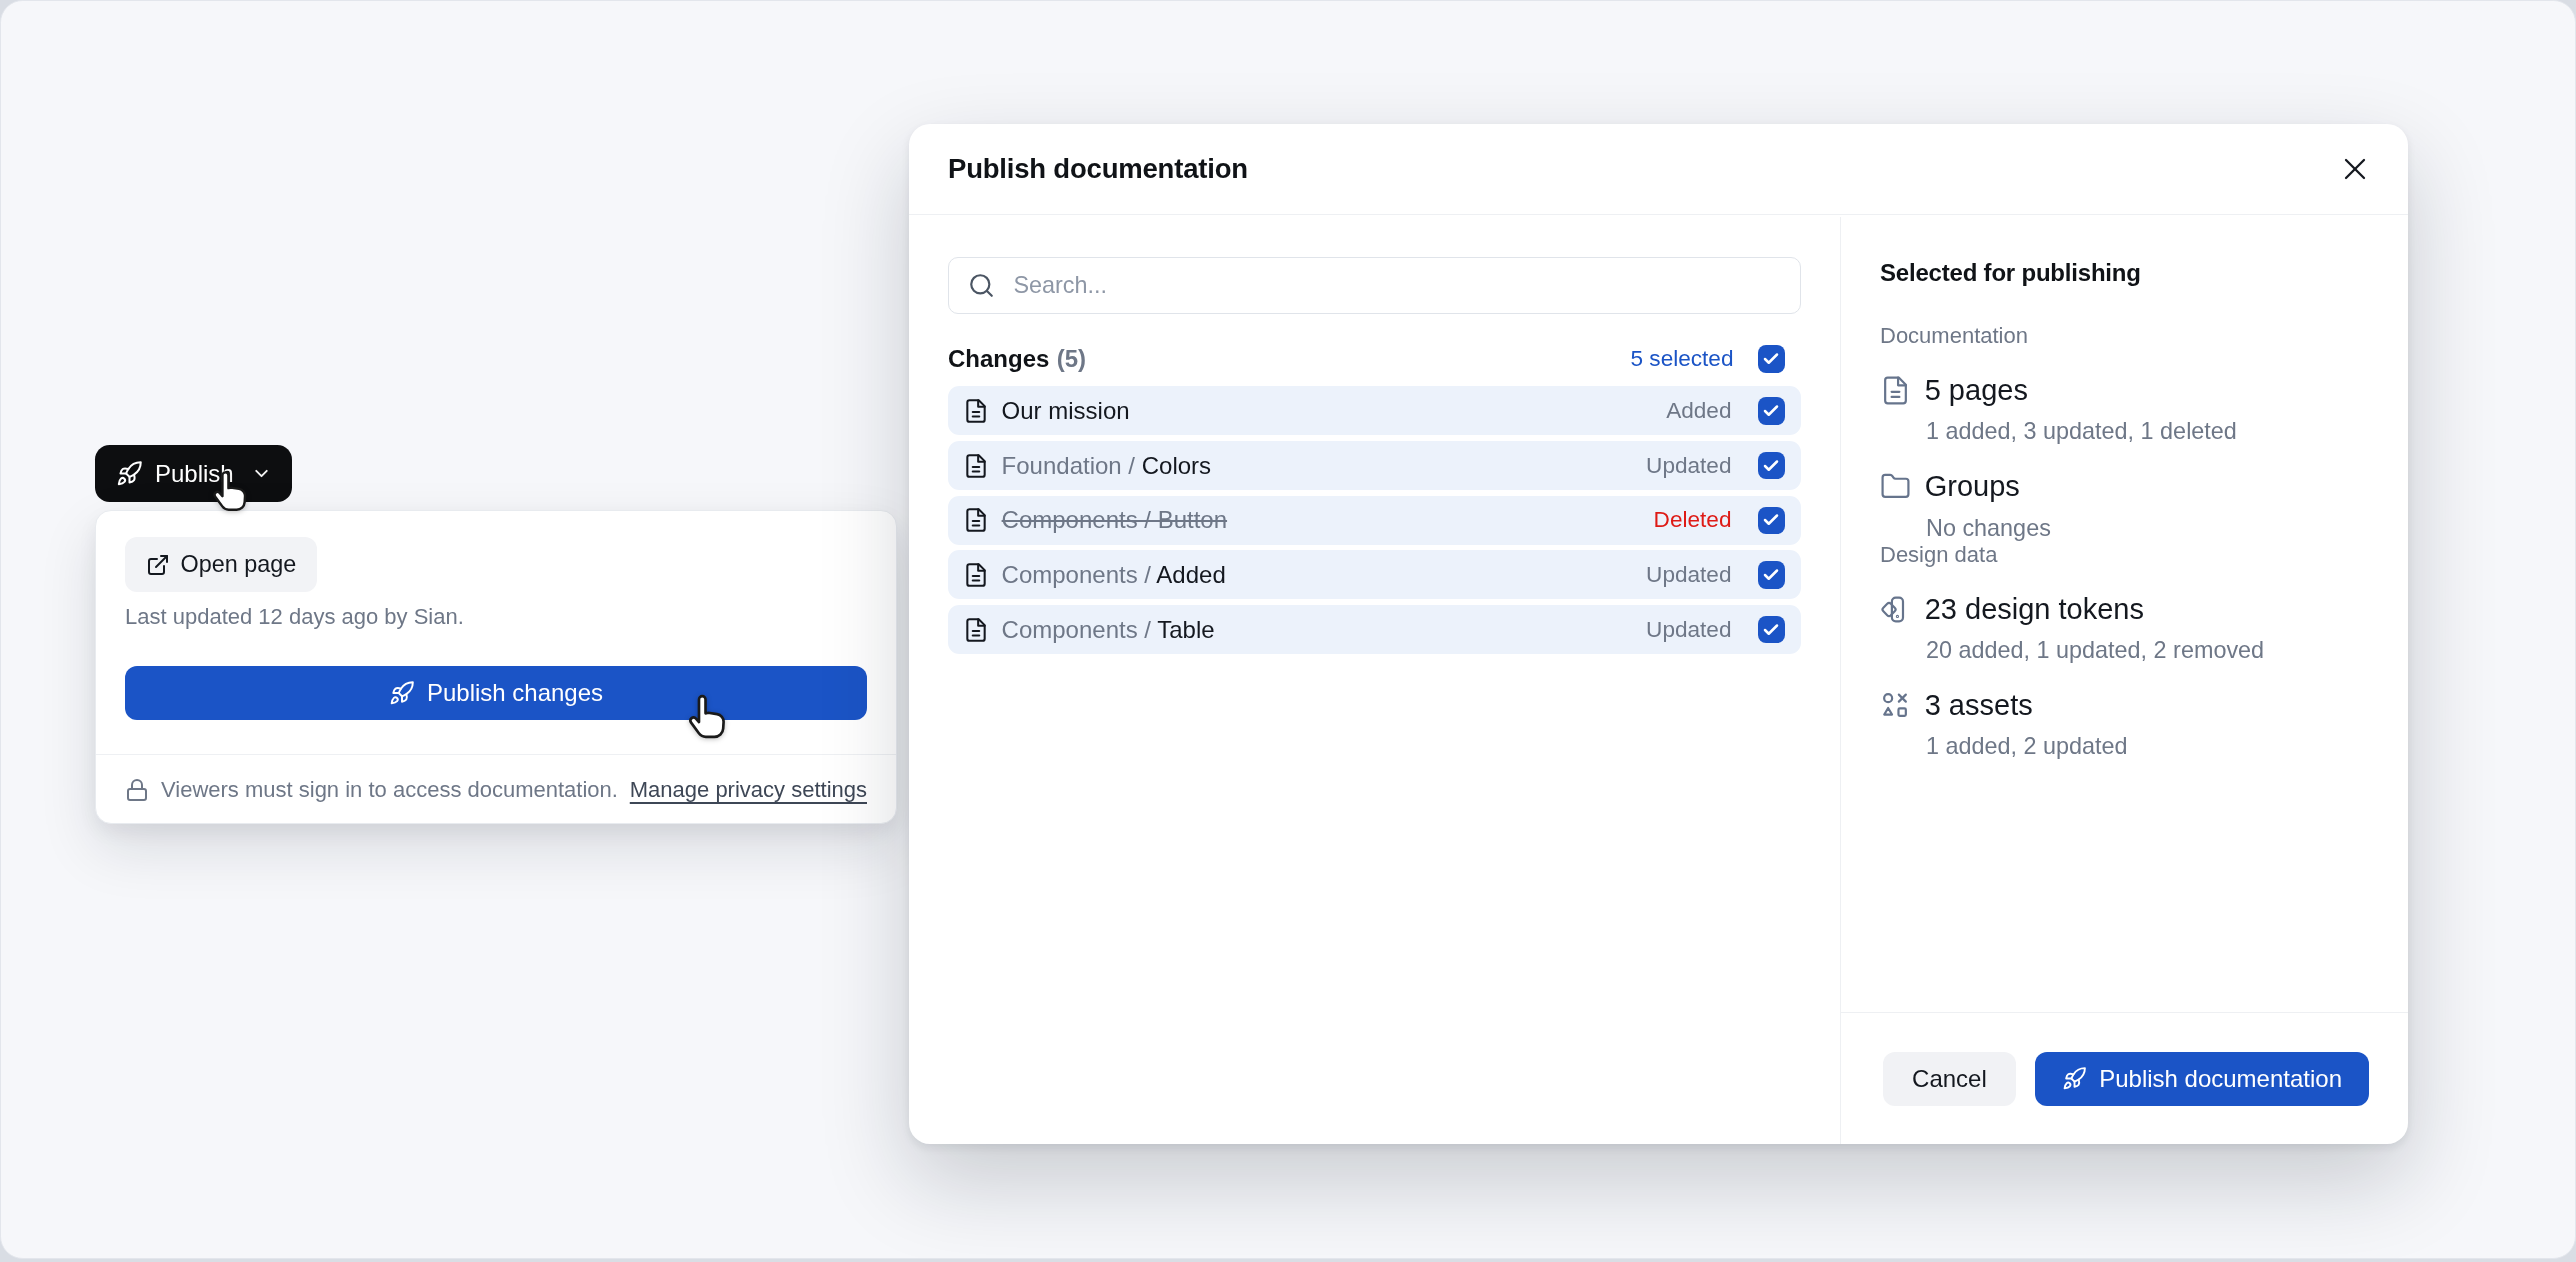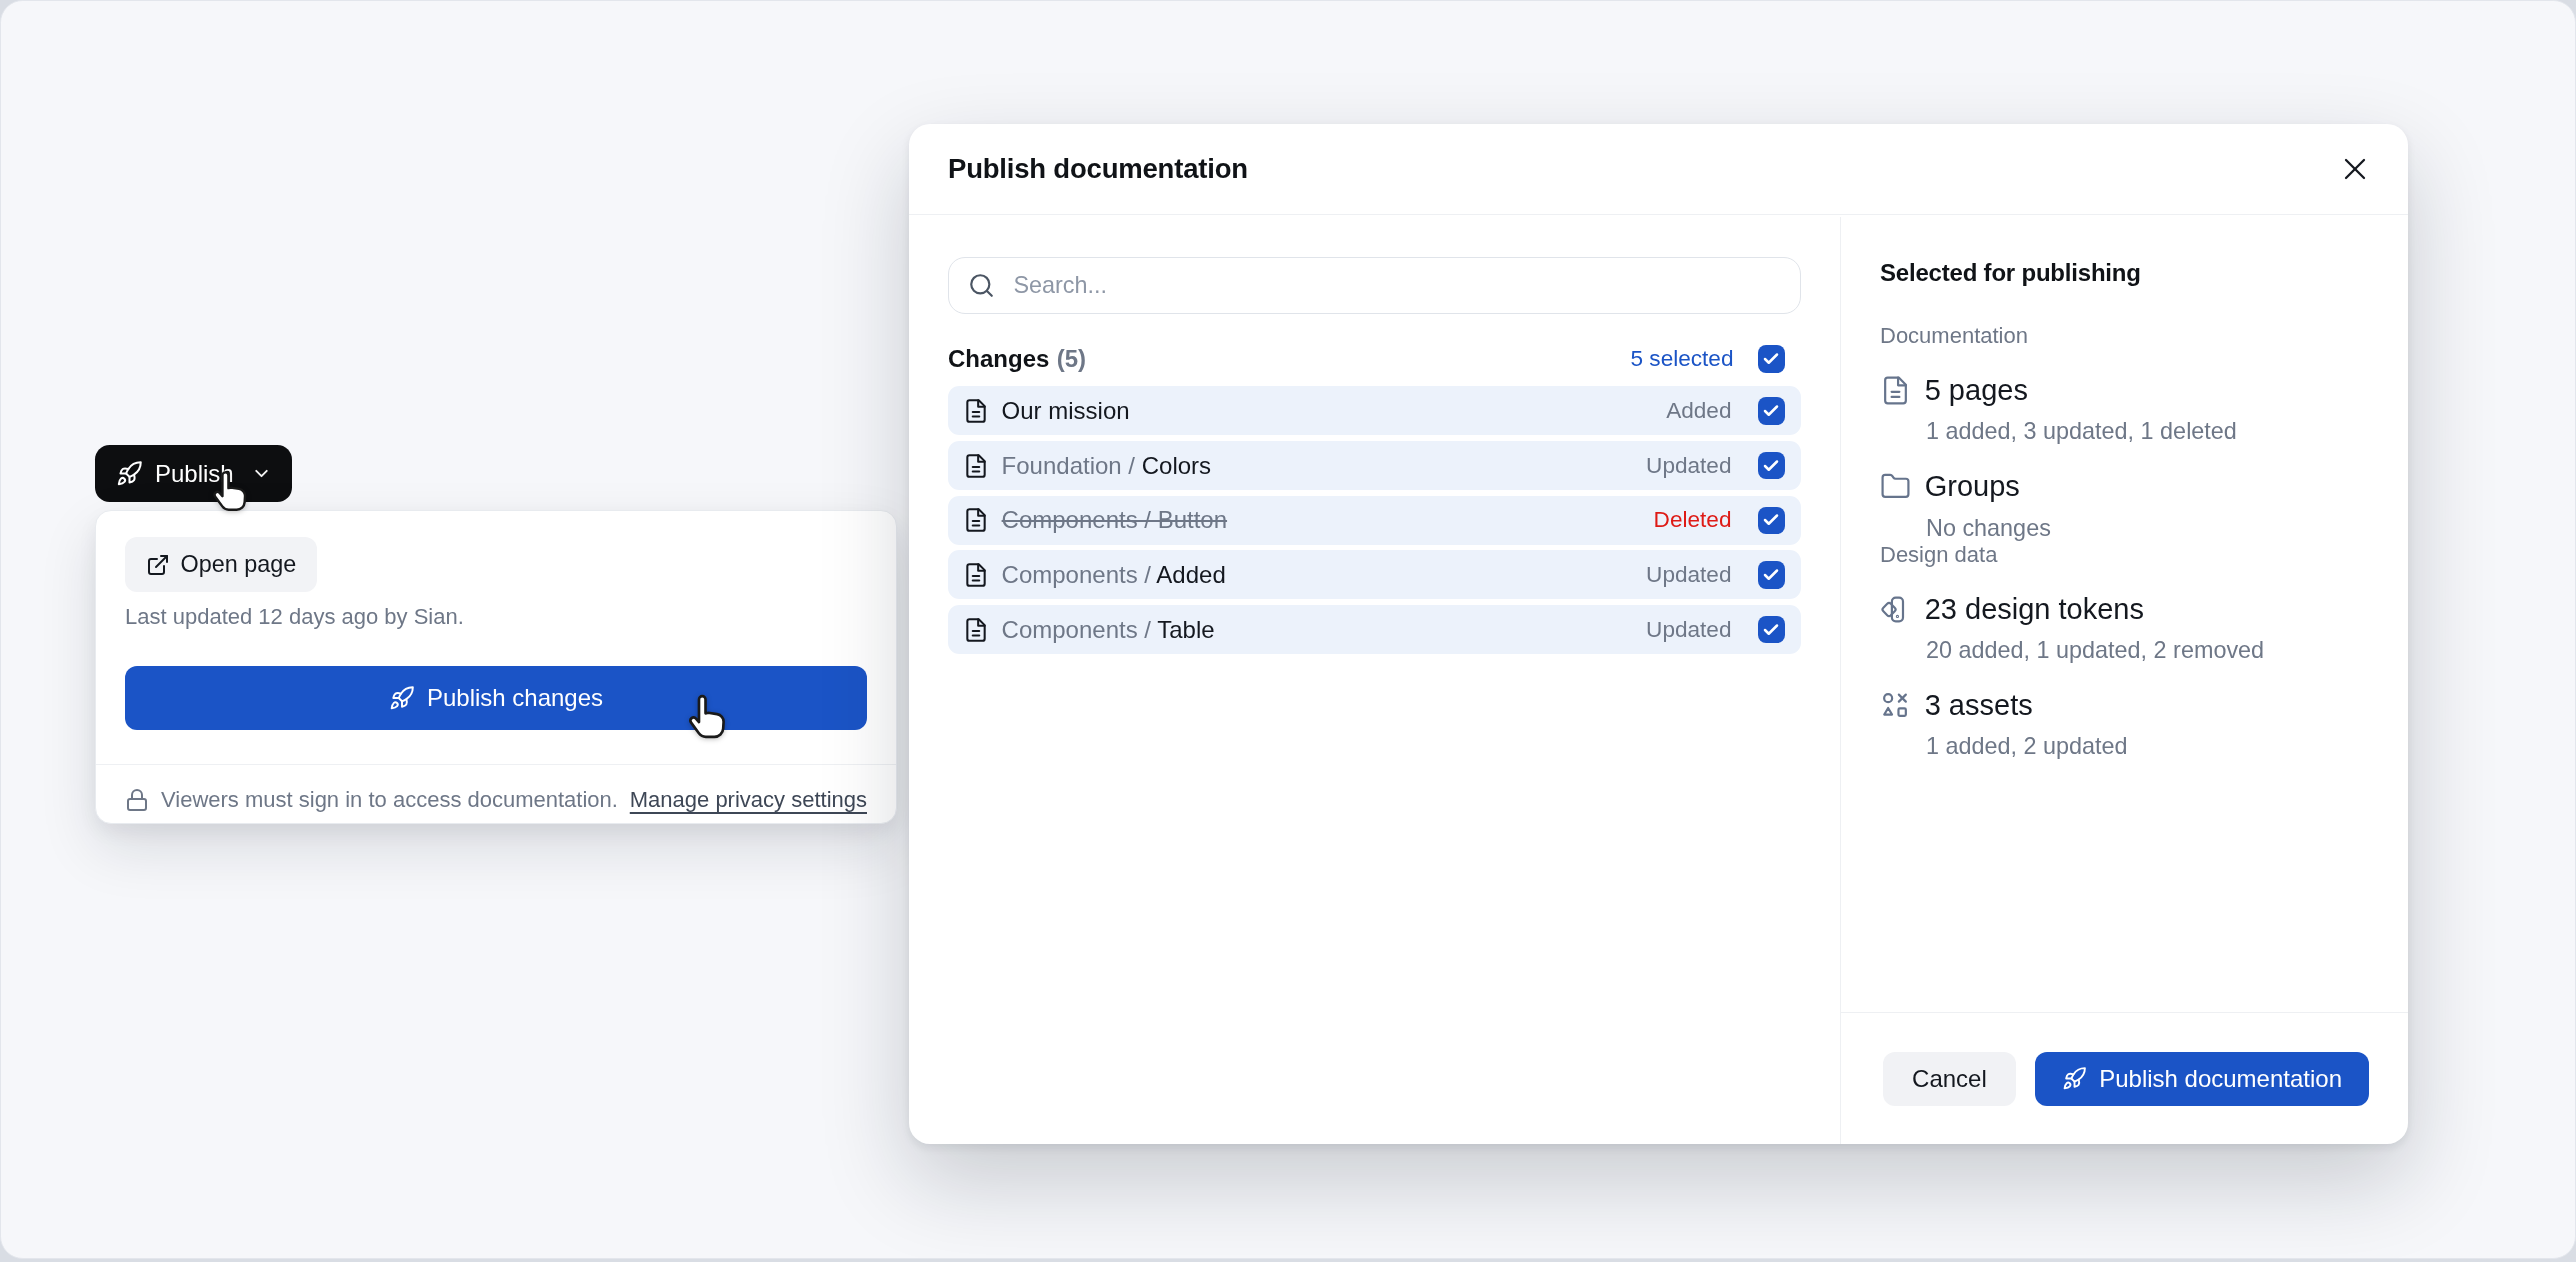--- a/index.html
+++ b/index.html
@@ -41,21 +41,21 @@
     padding:0 16px; font-size:22px; letter-spacing:-0.2px; color:#1b2028;
     font-family:inherit; background:#fff; outline:none; min-width:0;
   }
   .open-page-btn {
     height:55px; padding:0 21px; background:#f2f3f6; border:0; border-radius:12px;
     display:flex; align-items:center; gap:10.5px; font-size:23.4px; font-weight:500;
     color:#14181f; font-family:inherit; cursor:pointer;
   }
   .last-updated { margin-top:12px; font-size:22px; color:#6e7787; }
   .publish-changes-btn {
-    margin-top:36px; width:100%; height:64px; border:0; border-radius:12px;
+    margin-top:36px; width:100%; height:54px; border:0; border-radius:12px;
     background:#1b54c6; color:#fff; font-size:24px; font-weight:500; font-family:inherit;
     display:flex; align-items:center; justify-content:center; gap:12px; cursor:pointer;
   }
   .pop-divider { margin-top:34px; border-top:1.6px solid #eef0f3; }
   .privacy-row { display:flex; align-items:center; padding:0 29px; height:70px; }
   .privacy-note { margin-left:12px; font-size:22px; color:#6e7787; }
   .privacy-link {
     margin-left:auto; font-size:22px; color:#3e4756; text-decoration:underline;
     text-underline-offset:4.9px; cursor:pointer;
   }
@@ -79,21 +79,21 @@
   .close-btn {
     margin-left:auto; width:42px; height:42px; background:none; border:0;
     display:flex; align-items:center; justify-content:center; cursor:pointer; color:#14181f;
   }
   .modal-body { position:absolute; top:93px; bottom:0; left:0; right:0; display:flex; }
 
   
   .changes-col { width:931px; padding:40px 39px 0 39px; }
   .search-box {
     display:flex; align-items:center; gap:15.4px; height:57px;
-    border:1.6px solid #e0e4ea; border-radius:17px; padding:0 18px; color:#4b5563;
+    border:1.6px solid #e0e4ea; border-radius:10px; padding:0 18px; color:#4b5563;
   }
   .search-input {
     flex:1; border:0; outline:none; font-size:23.4px; color:#1b2028; font-family:inherit;
     background:transparent;
   }
   .search-input::placeholder { color:#8e97a6; }
   .changes-header { height:50px; margin-top:20px; display:flex; align-items:center; padding-right:16px; }
   .changes-title { font-size:24px; font-weight:700; color:#101317; }
   .changes-count { font-size:24px; font-weight:700; color:#6e7787; margin-left:7.3px; }
   .selected-wrap { margin-left:auto; display:flex; align-items:center; gap:24px; }

